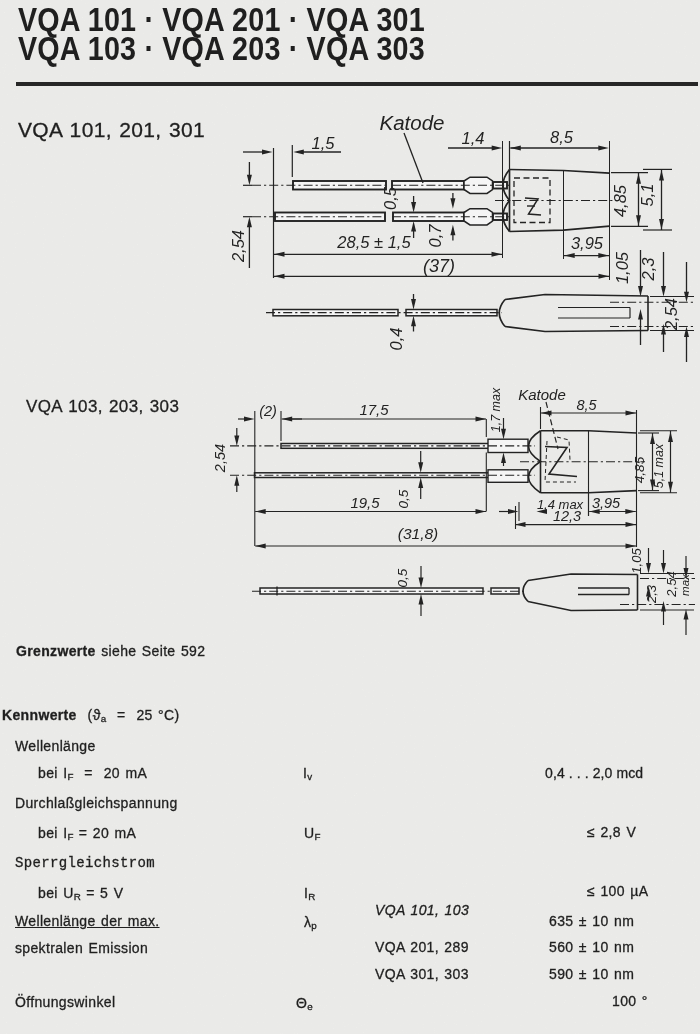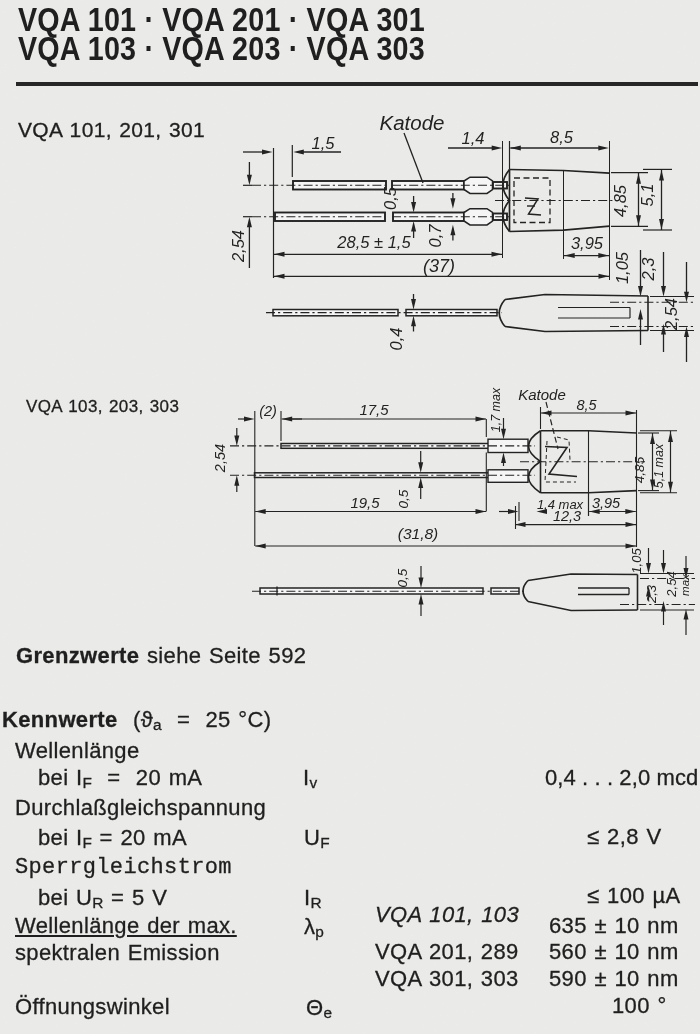--- a/index.html
+++ b/index.html
@@ -1,16 +1,16 @@
 <!DOCTYPE html>
 <html><head><meta charset="utf-8">
 <style>
 html,body{margin:0;padding:0;}
 body{width:700px;height:1034px;position:relative;background:#f4f4f1;font-family:"Liberation Sans",sans-serif;color:#1c1c1c;overflow:hidden;}
-.t{position:absolute;white-space:nowrap;font-size:22px;letter-spacing:0.35px;word-spacing:1.2px;-webkit-text-stroke:0.3px #1c1c1c;}
+.t{position:absolute;white-space:nowrap;font-size:14px;letter-spacing:0.35px;word-spacing:1.2px;-webkit-text-stroke:0.3px #1c1c1c;}
 .h{position:absolute;white-space:nowrap;font-weight:700;font-size:33px;letter-spacing:0.2px;transform:scaleX(0.87);transform-origin:0 0;}
 b{font-weight:700;}
 sub{font-size:70%;vertical-align:-0.2em;letter-spacing:0;}
 </style></head>
 <body>
 <div class="h" style="left:18px;top:0.5px;">VQA 101 · VQA 201 · VQA 301</div>
 <div class="h" style="left:18px;top:30px;">VQA 103 · VQA 203 · VQA 303</div>
 <div style="position:absolute;left:16px;top:82px;width:682px;height:3.6px;background:#242424;"></div>
 <div class="t" style="left:18px;top:107px;font-size:21px;margin-top:11px;">VQA 101, 201, 301</div>
 <div class="t" style="left:26px;top:373px;font-size:17px;margin-top:24px;">VQA 103, 203, 303</div>
@@ -270,20 +270,20 @@
 <div class="t" style="left:15px;top:912.8px;text-decoration:underline;">Wellenlänge der max.</div>
 <div class="t" style="left:304px;top:913.5px;">λ<sub>p</sub></div>
 <div class="t" style="left:375px;top:902px;font-style:italic;">VQA 101, 103</div>
 <div class="t" style="left:549px;top:912.8px;">635 ± 10 nm</div>
 <div class="t" style="left:15px;top:939.8px;">spektralen Emission</div>
 <div class="t" style="left:375px;top:939.3px;">VQA 201, 289</div>
 <div class="t" style="left:549px;top:939.3px;">560 ± 10 nm</div>
 <div class="t" style="left:375px;top:965.8px;">VQA 301, 303</div>
 <div class="t" style="left:549px;top:965.8px;">590 ± 10 nm</div>
 <div class="t" style="left:15px;top:993.8px;">Öffnungswinkel</div>
-<div class="t" style="left:306px;top:994.5px;">Θ<sub>e</sub></div>
+<div class="t" style="left:296px;top:994.5px;">Θ<sub>e</sub></div>
 <div class="t" style="left:612px;top:992.8px;">100 °</div>
 <svg style="position:absolute;left:0;top:0;pointer-events:none" width="700" height="1034">
 <filter id="nz">
       <feTurbulence type="fractalNoise" baseFrequency="0.9" numOctaves="2" seed="7" stitchTiles="stitch"></feTurbulence>
 <feColorMatrix type="matrix" values="0 0 0 0 0.1  0 0 0 0 0.1  0 0 0 0 0.1  0.9 0.9 0.9 0 0"></feColorMatrix>
     </filter>
 <rect width="700" height="1034" filter="url(#nz)" opacity="0.055"></rect>
 </svg>
 </body></html>

